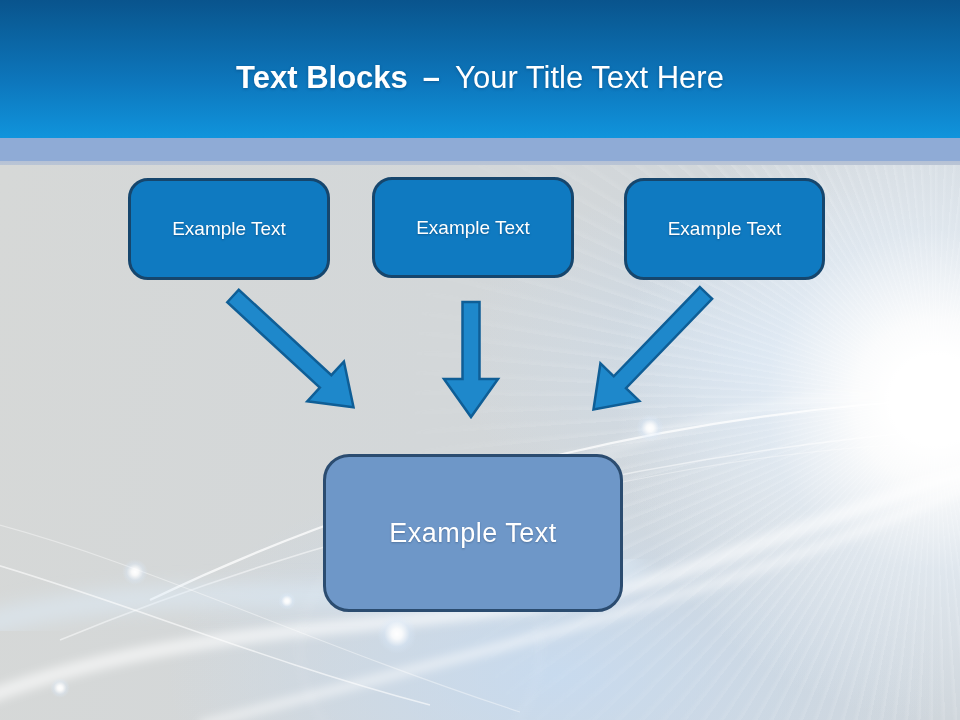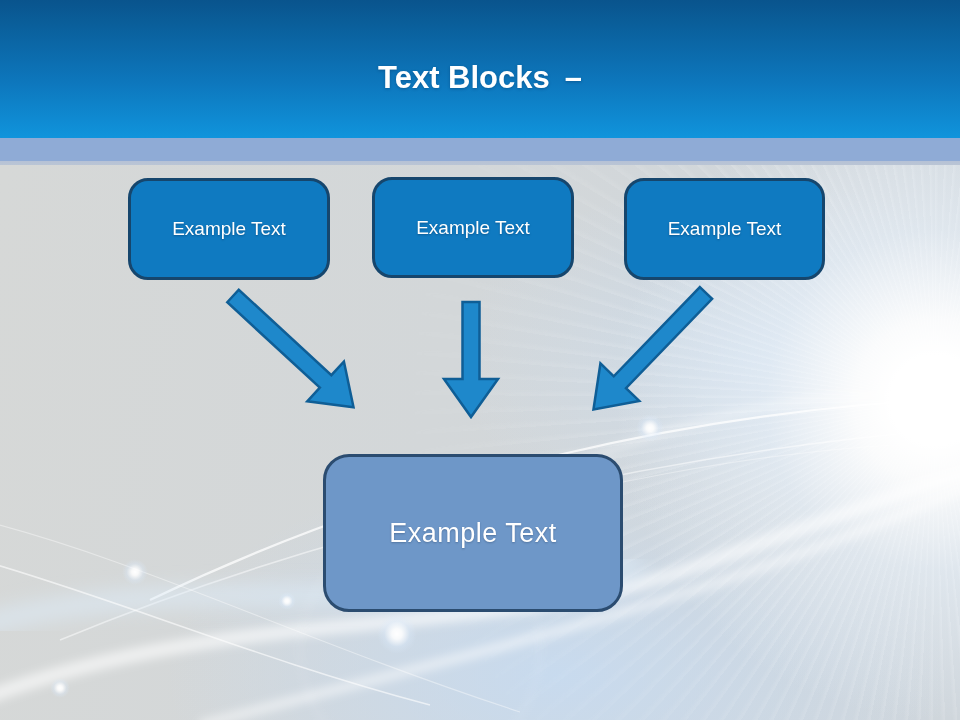--- a/index.html
+++ b/index.html
@@ -75,20 +75,21 @@
 </style>
 </head>
 <body>
 
 <div class="slide">
 
   <div class="header">
     <div class="title">
       <span class="bold">Text Blocks</span>
       <span class="sep">–</span>
+      <span class="reg">Your Title Text Here</span>
     </div>
   </div>
 
   <div class="band"></div>
 
   <div class="main-bg">
     <div class="rays"></div>
     <div class="glow"></div>
 
     <svg class="swirls" width="960" height="555" viewBox="0 165 960 555">

